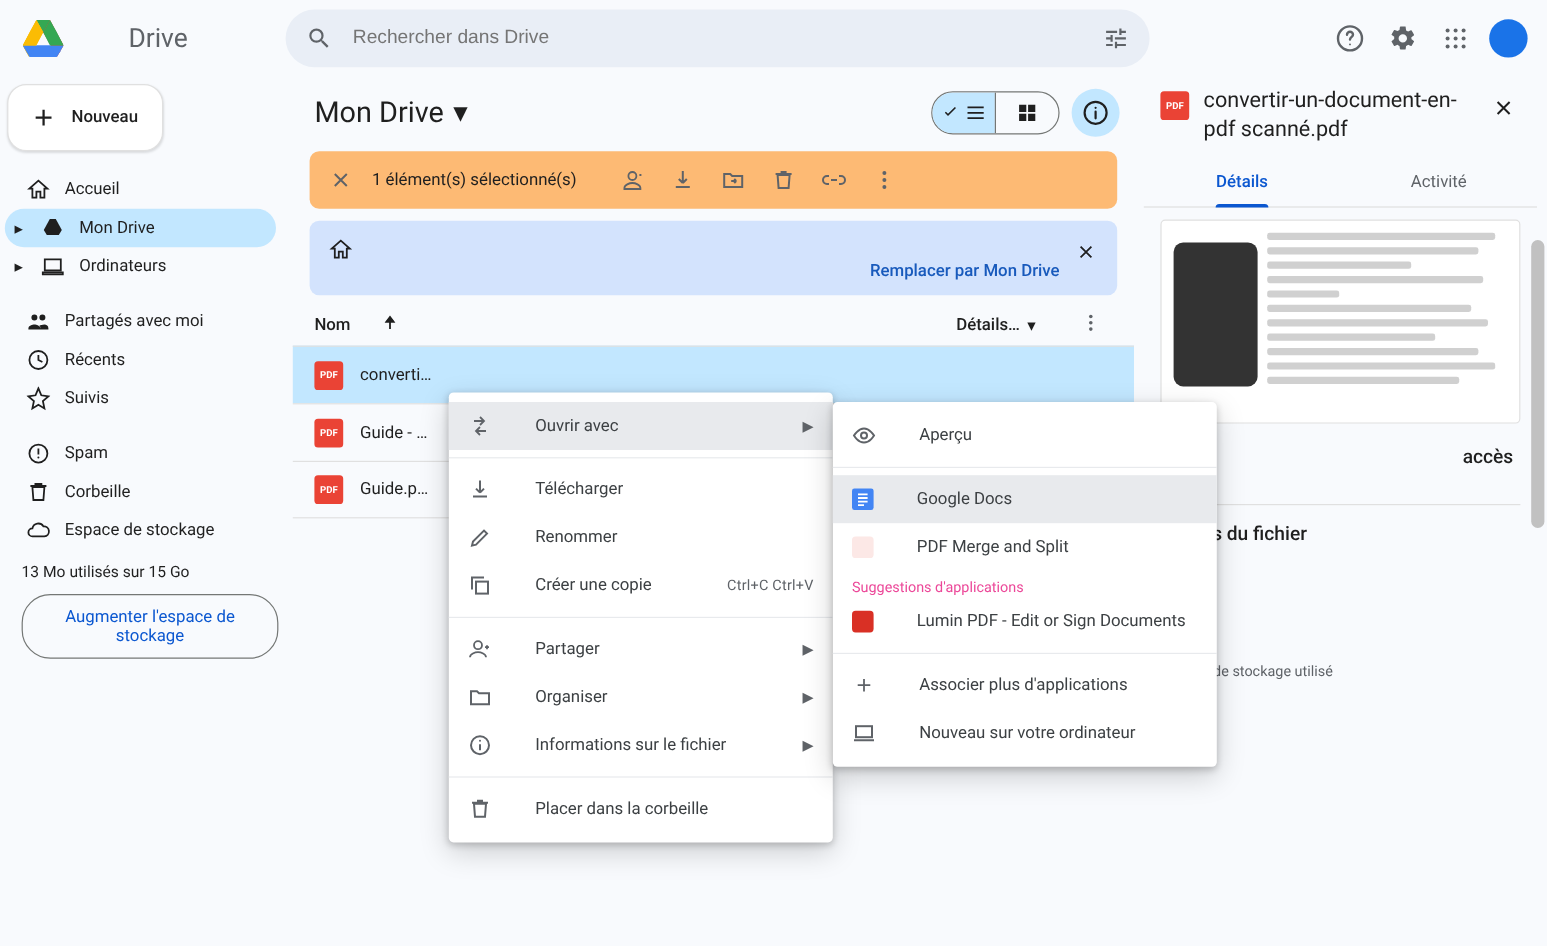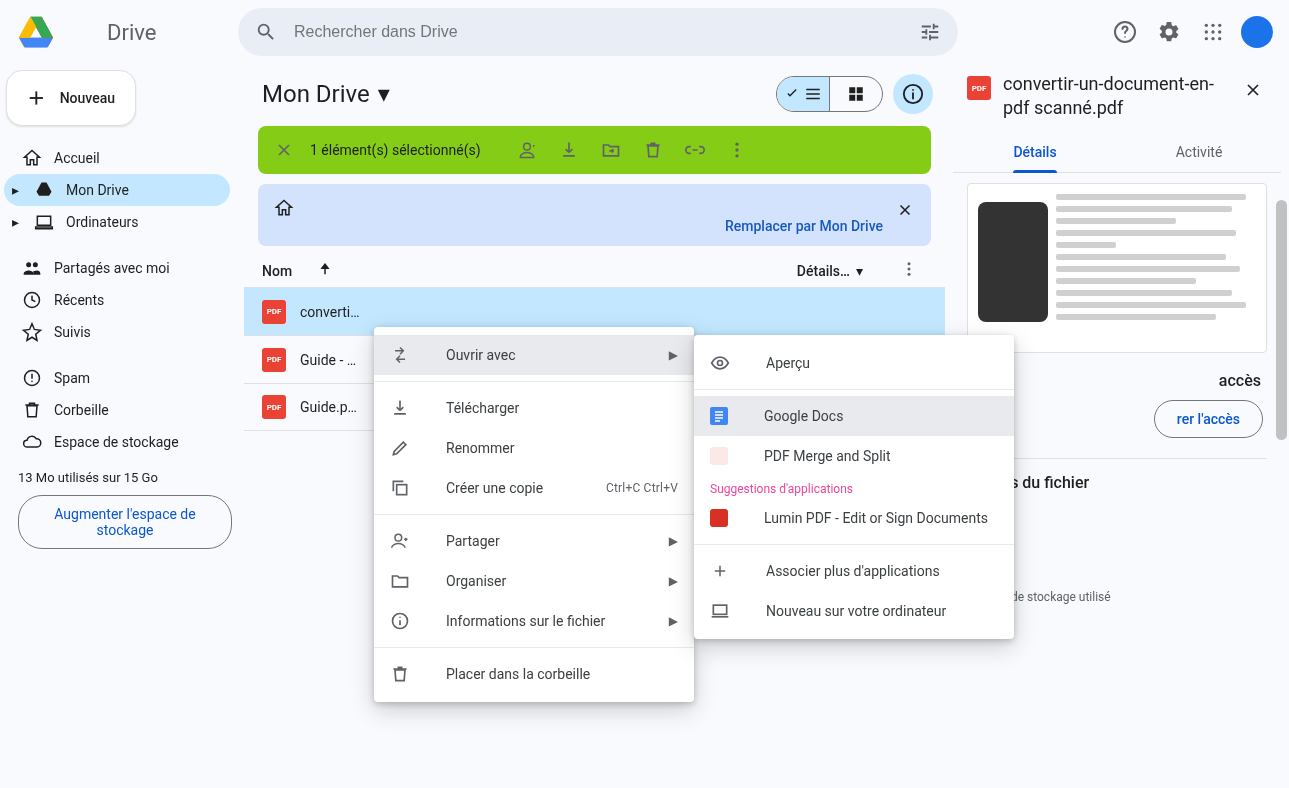--- a/index.html
+++ b/index.html
@@ -62,21 +62,21 @@
   .title-spacer { flex:1; }
   .view-toggle {
     display:flex; border:1px solid #747775; border-radius:20px; overflow:hidden; height:36px;
   }
   .vt-seg { width:52px; display:flex; align-items:center; justify-content:center; cursor:pointer; gap:4px;}
   .vt-seg.sel { background:#c2e7ff;}
   .vt-div { width:1px; background:#747775;}
   .info-btn { width:40px; height:40px; border-radius:50%; display:flex;align-items:center;justify-content:center; margin-left:10px; background:#c2e7ff; cursor:pointer;}
 
   .sel-bar {
-    display:flex; align-items:center; gap:6px; background:#84cc16; border-radius:8px;
+    display:flex; align-items:center; gap:6px; background:#fdba74; border-radius:8px;
     margin: 4px 14px 10px 14px; height:48px; padding:0 8px;
   }
   .sel-bar .ib { width:36px; height:36px; display:flex; align-items:center; justify-content:center; cursor:pointer; color:#444; border-radius:50%;}
   .sel-bar .sel-text { font-size:14px; color:#1f1f1f; padding:0 8px 0 2px;}
   .sel-bar .gap { width:8px; }
   .sel-bar .grow { flex:1; }
 
   .banner {
     margin: 0 14px 4px 14px; background:#d3e3fd; border-radius:8px; padding:14px 42px 12px 50px;
     position:relative; font-size:14px; color:#1f1f1f;
@@ -452,25 +452,20 @@
           <div class="ph-line" style="width:30%"></div>
           <div class="ph-line" style="width:85%"></div>
           <div class="ph-line" style="width:92%"></div>
           <div class="ph-line" style="width:70%"></div>
           <div class="ph-line" style="width:88%"></div>
           <div class="ph-line" style="width:95%"></div>
           <div class="ph-line" style="width:80%"></div>
         </div>
       </div>
       <div class="access-head" style="text-align:right; padding-right:20px;"><span>accès</span></div>
-      <div style="text-align:right; padding-right:18px;">
-        <div class="manage">
-            <span>rer l'accès</span>
-          </div>
-      </div>
       <div class="hr"></div>
       <div class="details-head">Détails du fichier</div>
       <div class="detail-block">
         <div class="detail-label">Type</div>
         <div class="detail-value">PDF</div>
       </div>
       <div class="detail-block">
         <div class="detail-label">Taille</div>
         <div class="detail-value">292 Ko</div>
       </div>

